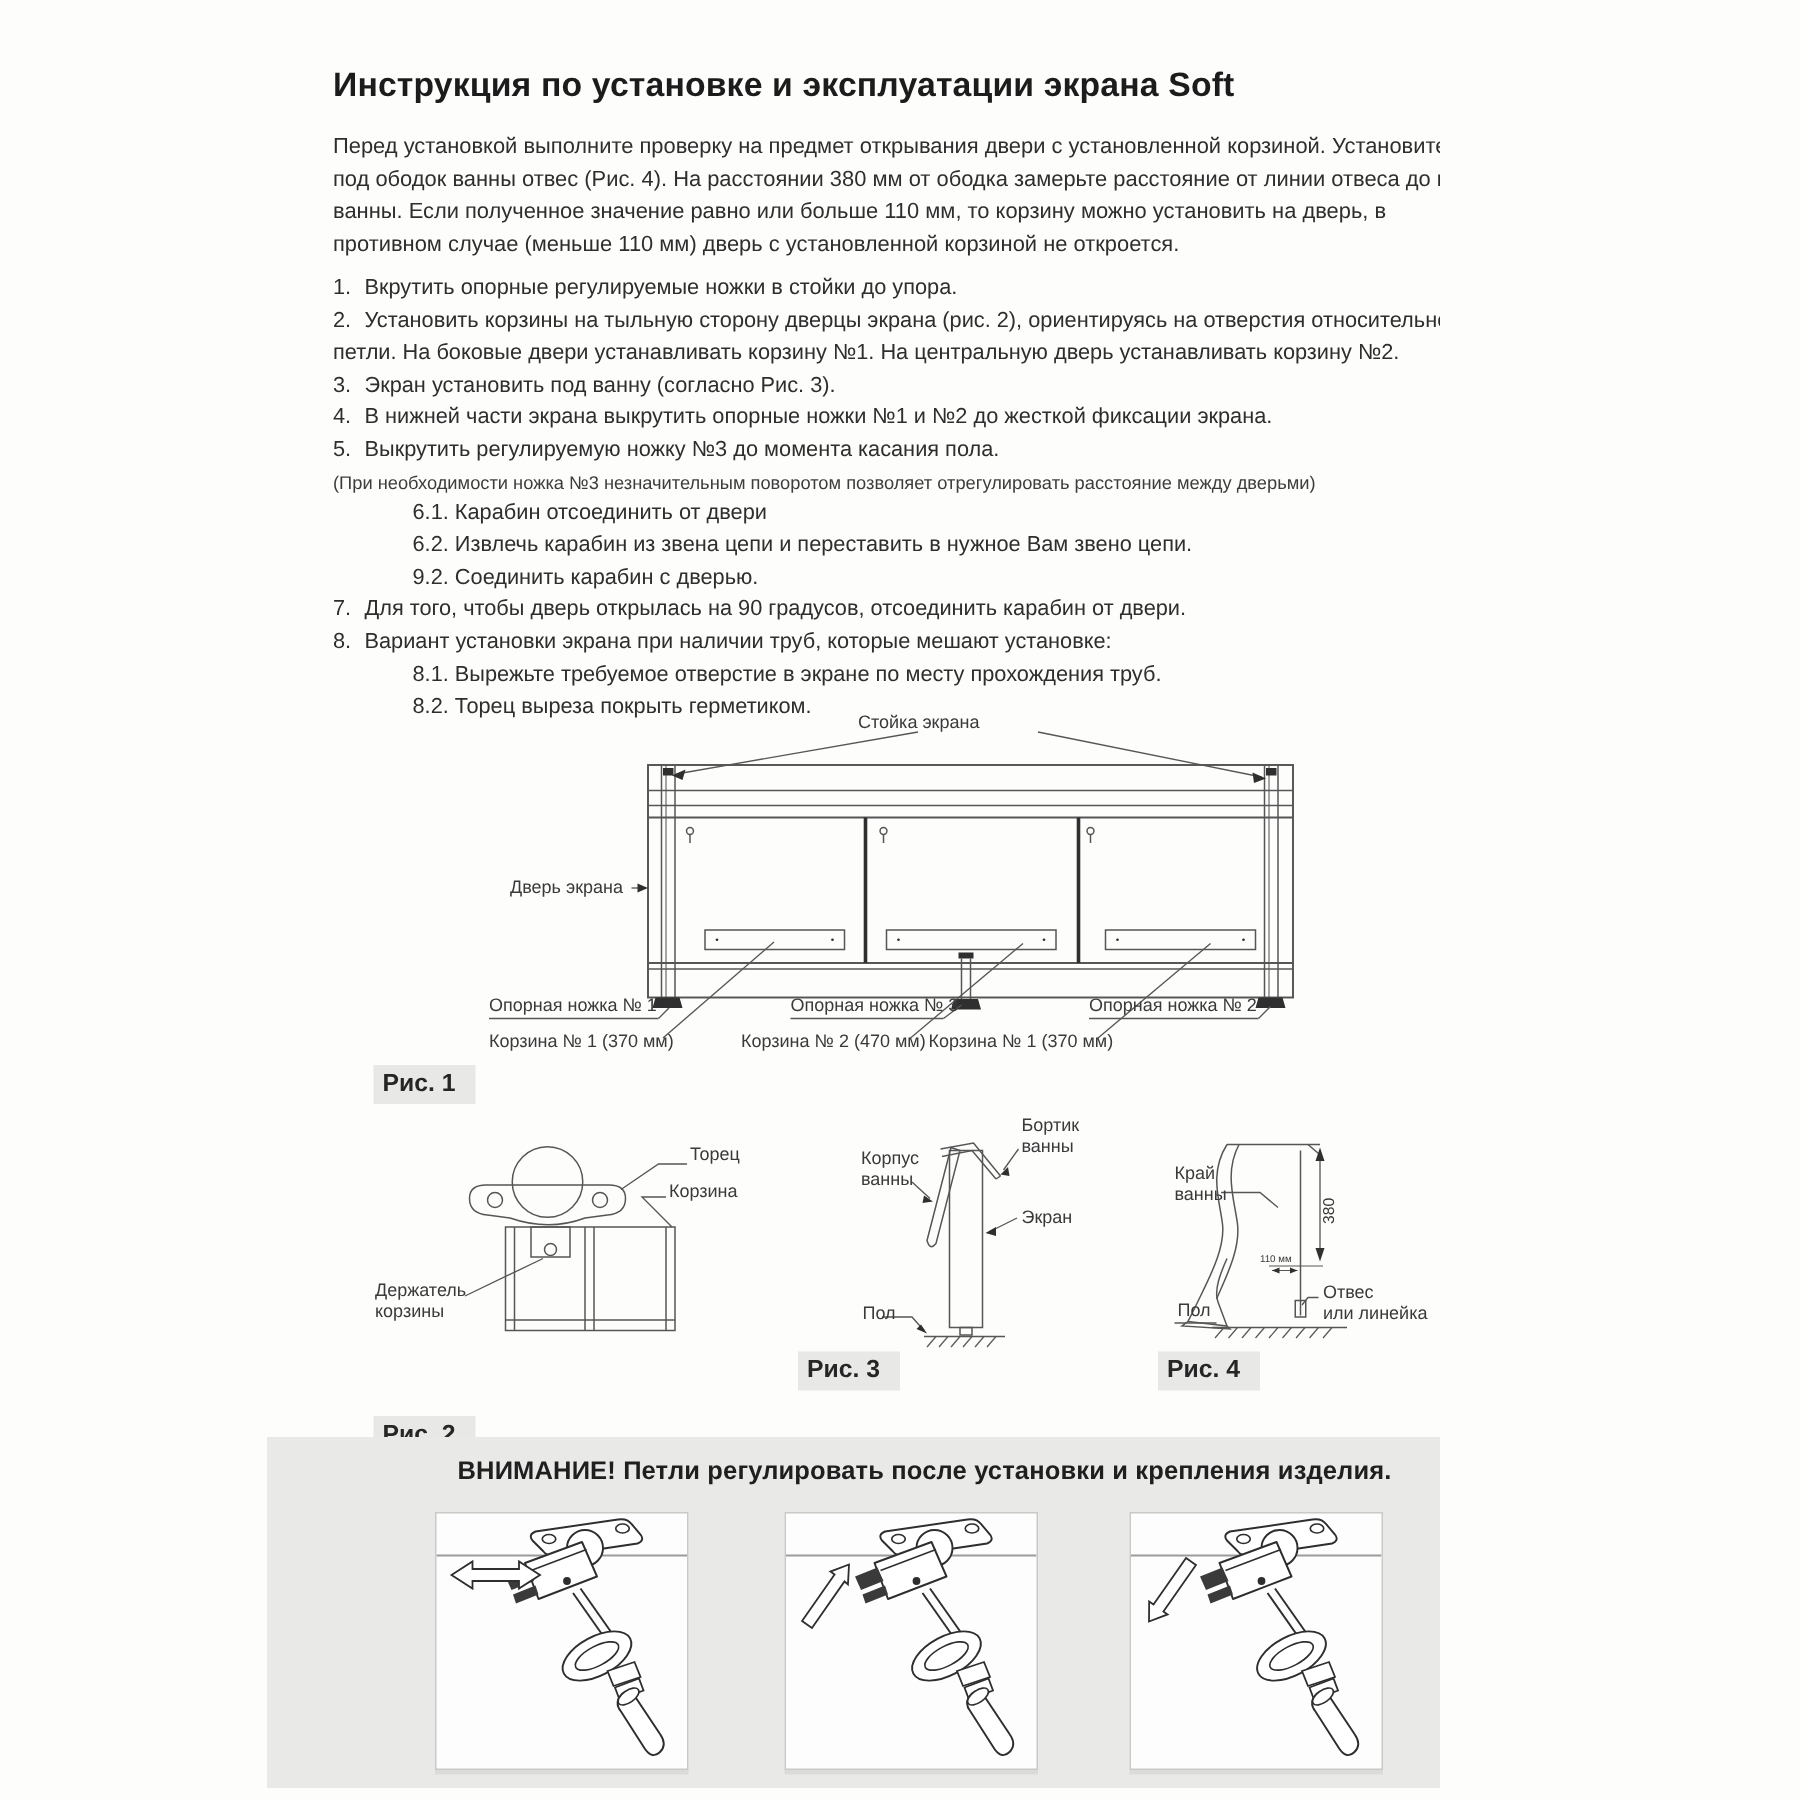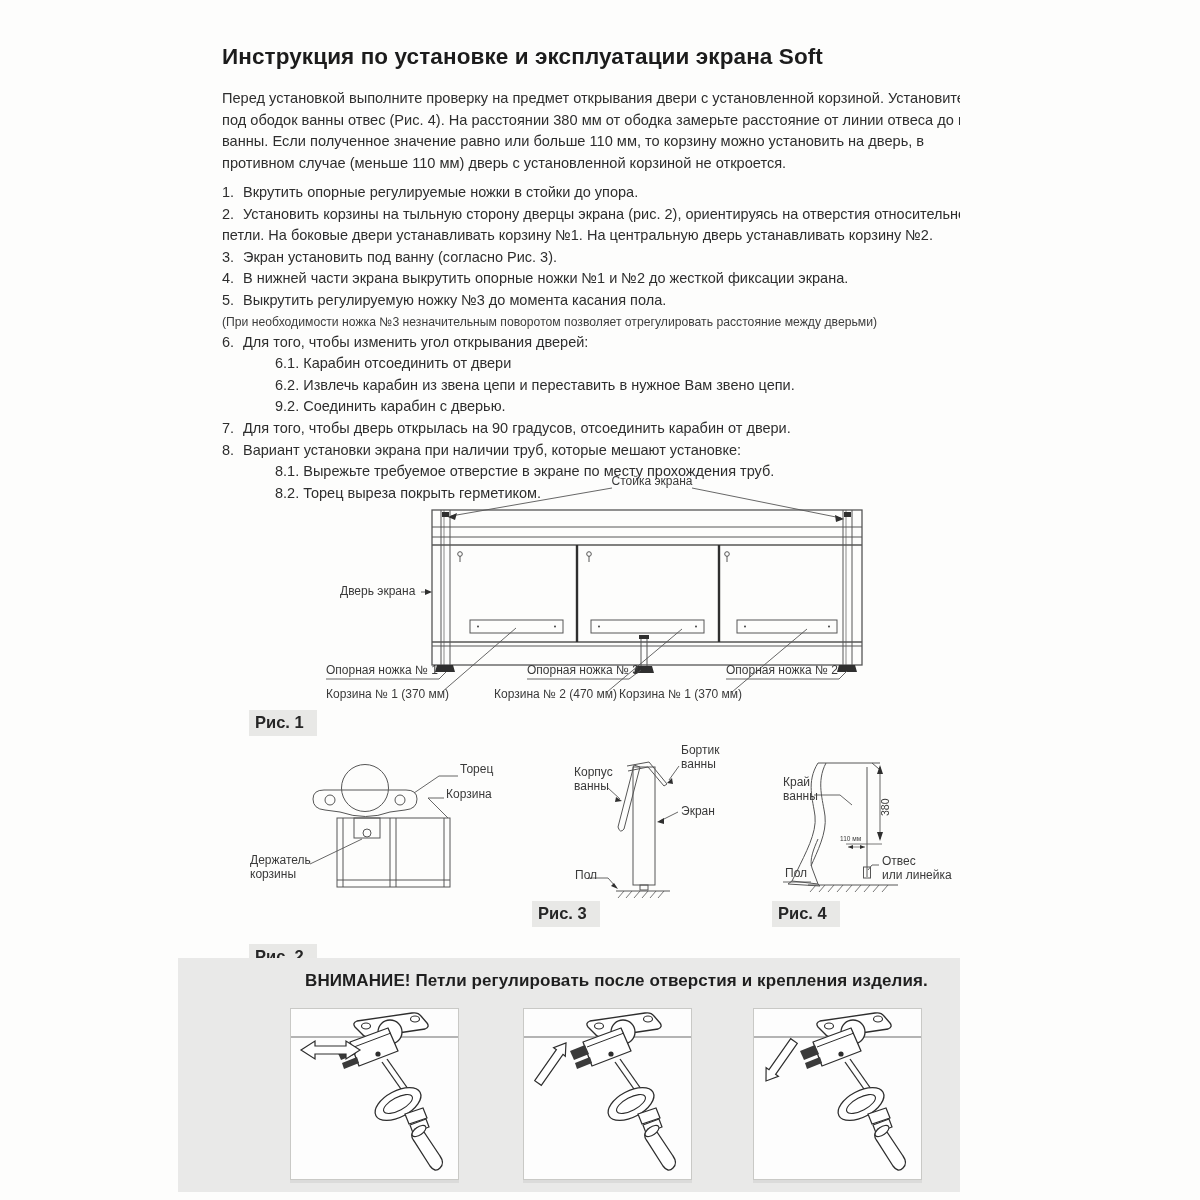--- a/index.html
+++ b/index.html
@@ -36,21 +36,20 @@
 
   <div id="intro" class="abs">Перед установкой выполните проверку на предмет открывания двери с установленной корзиной. Установите под ободок ванны отвес (Рис. 4). На расстоянии 380 мм от ободка замерьте расстояние от линии отвеса до края ванны. Если полученное значение равно или больше 110 мм, то корзину можно установить на дверь, в противном случае (меньше 110 мм) дверь с установленной корзиной не откроется.</div>
 
   <div id="steps" class="abs">
     <div class="step"><span class="n">1.</span><span>Вкрутить опорные регулируемые ножки в стойки до упора.</span></div>
     <div class="step"><span class="n">2.</span><span>Установить корзины на тыльную сторону дверцы экрана (рис. 2), ориентируясь на отверстия относительно петли. На боковые двери устанавливать корзину №1. На центральную дверь устанавливать корзину №2.</span></div>
     <div class="step"><span class="n">3.</span><span>Экран установить под ванну (согласно Рис. 3).</span></div>
     <div class="step"><span class="n">4.</span><span>В нижней части экрана выкрутить опорные ножки №1 и №2  до жесткой фиксации экрана.</span></div>
     <div class="step"><span class="n">5.</span><span>Выкрутить регулируемую ножку №3 до момента касания пола.</span></div>
     <div class="step note">(При необходимости ножка №3 незначительным поворотом позволяет отрегулировать расстояние между дверьми)</div>
-    <div class="step"><span class="n">6.</span><span>Для того, чтобы изменить угол открывания дверей:</span></div>
     <div class="step sub"><span>6.1.</span> <span>Карабин отсоединить от двери</span></div>
     <div class="step sub"><span>6.2.</span> <span>Извлечь карабин из звена цепи и переставить в нужное Вам звено цепи.</span></div>
     <div class="step sub"><span>9.2.</span> <span>Соединить карабин с дверью.</span></div>
     <div class="step"><span class="n">7.</span><span>Для того, чтобы дверь открылась на 90 градусов, отсоединить карабин от двери.</span></div>
     <div class="step"><span class="n">8.</span><span>Вариант установки экрана при наличии труб, которые мешают установке:</span></div>
     <div class="step sub"><span>8.1.</span> <span>Вырежьте требуемое отверстие в экране по месту прохождения труб.</span></div>
     <div class="step sub"><span>8.2.</span> <span>Торец выреза покрыть герметиком.</span></div>
   </div>
 
   <div class="abs" style="left:320px;top:468px;width:560px;height:250px;">
@@ -113,21 +112,21 @@
       <line x1="6" y1="211" x2="119" y2="211" class="dline" style="stroke-width:.9"></line>
       <line x1="119" y1="211" x2="126" y2="204" class="dline" style="stroke-width:.9"></line>
       <line x1="207" y1="211" x2="309" y2="211" class="dline" style="stroke-width:.9"></line>
       <line x1="309" y1="211" x2="321" y2="202" class="dline" style="stroke-width:.9"></line>
       <line x1="406" y1="211" x2="519" y2="211" class="dline" style="stroke-width:.9"></line>
       <line x1="519" y1="211" x2="527" y2="203" class="dline" style="stroke-width:.9"></line>
       <line x1="122" y1="224" x2="196" y2="160" class="dline" style="stroke-width:.9"></line>
       <line x1="287" y1="224" x2="362" y2="161" class="dline" style="stroke-width:.9"></line>
       <line x1="412" y1="224" x2="487" y2="161" class="dline" style="stroke-width:.9"></line>
     </svg>
-    <span class="fig-label" style="left:252px;top:7px;width:160px;text-align:center;">Стойка экрана</span>
+    <span class="fig-label" style="left:252px;top:7px;width:160px;">Стойка экрана</span>
     <span class="fig-label" style="left:20px;top:117px;width:79px;text-align:left;">Дверь экрана</span>
     <span class="fig-label" style="left:6px;top:196px;">Опорная ножка № 1</span>
     <span class="fig-label" style="left:207px;top:196px;">Опорная ножка № 3</span>
     <span class="fig-label" style="left:406px;top:196px;">Опорная ножка № 2</span>
     <span class="fig-label" style="left:6px;top:220px;">Корзина № 1 (370 мм)</span>
     <span class="fig-label" style="left:174px;top:220px;">Корзина № 2 (470 мм)</span>
     <span class="fig-label" style="left:299px;top:220px;">Корзина № 1 (370 мм)</span>
   </div>
   <div class="chip" style="left:249px;top:710px;">Рис. 1</div>
 
@@ -247,21 +246,21 @@
     </svg>
     <span class="fig-label" style="left:15px;top:38px;">Край</span>
     <span class="fig-label" style="left:15px;top:52px;">ванны</span>
     <span class="fig-label" style="left:114px;top:117px;">Отвес</span>
     <span class="fig-label" style="left:114px;top:131px;">или линейка</span>
     <span class="fig-label" style="left:17px;top:129px;">Пол</span>
   </div>
   <div class="chip" style="left:772px;top:901px;">Рис. 4</div>
 
   <div id="footer" class="abs">
-    <div id="warning">ВНИМАНИЕ! Петли регулировать после отверстия и крепления изделия.</div>
+    <div id="warning">ВНИМАНИЕ! Петли регулировать после установки и крепления изделия.</div>
 
     <svg width="0" height="0" style="position:absolute">
       <defs>
         <g id="hinge">
           <path d="M66,12 L121,4 Q127,3 130,7 L136,14 Q139,18 134,20 L80,28 Q74,29 71,25 L64,18 Q61,14 66,12 Z" fill="#fff" stroke="#2e2e2e" stroke-width="1.3"></path>
           <ellipse cx="75" cy="17" rx="4.5" ry="3" fill="#fff" stroke="#2e2e2e" stroke-width="1.1"></ellipse>
           <ellipse cx="124" cy="10" rx="4.5" ry="3" fill="#fff" stroke="#2e2e2e" stroke-width="1.1"></ellipse>
           <circle cx="99" cy="23" r="12" fill="#fff" stroke="#2e2e2e" stroke-width="1.3"></circle>
           <path d="M59,33 L97,19 L107,42 L68,57 Z" fill="#fff" stroke="#2e2e2e" stroke-width="1.3" stroke-linejoin="round"></path>
           <line x1="63" y1="38" x2="100" y2="24" stroke="#2e2e2e" stroke-width="1"></line>

